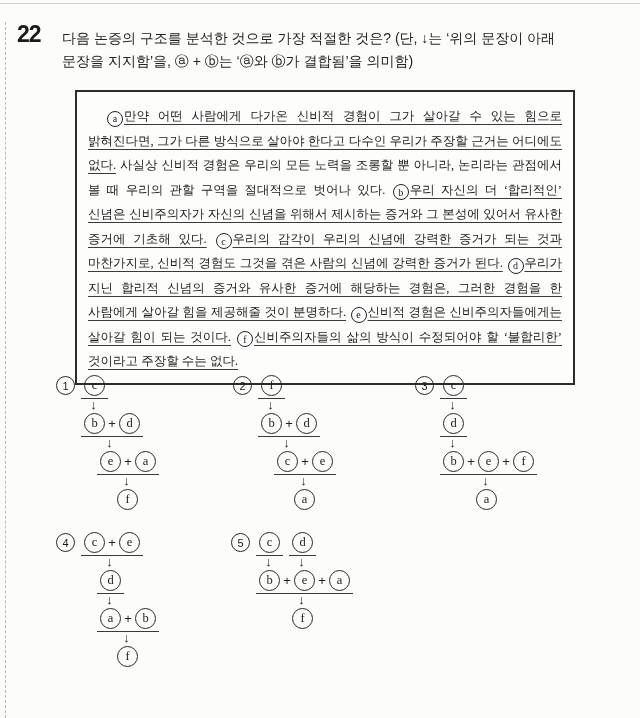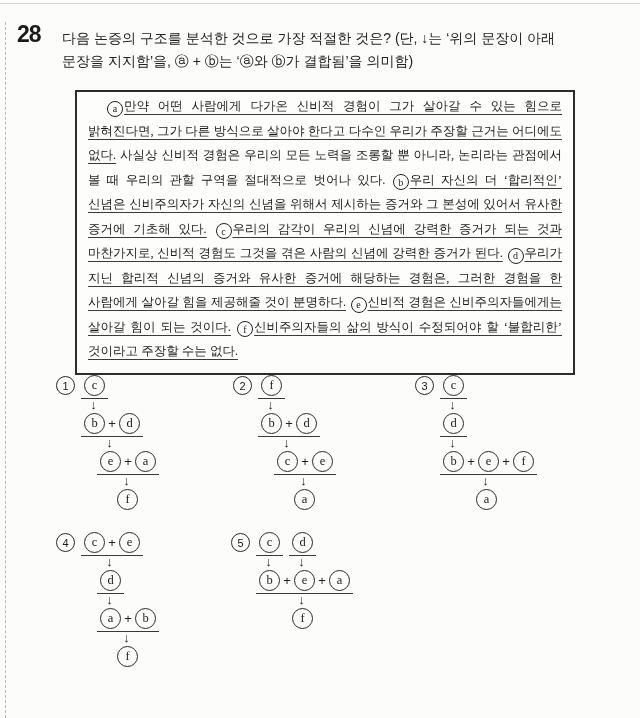--- a/index.html
+++ b/index.html
@@ -14,21 +14,21 @@
   .qnum{position:absolute;left:17px;top:21px;font-size:23px;font-weight:bold;letter-spacing:-1px;}
   .qtext{
     position:absolute;left:62px;top:27px;width:520px;
     font-size:14px;line-height:23px;font-weight:500;color:#222;
     word-break:keep-all;
   }
 
   .pbox{
     position:absolute;left:75px;top:90px;width:500px;box-sizing:border-box;
     min-height:250px;border:2px solid #2c2c2c;background:#fdfdfc;
-    padding:2px 11px 9px 11px;
+    padding:12px 11px 9px 11px;
   }
   .ptxt{
     font-family:"Liberation Serif",serif;font-size:12.5px;line-height:24.5px;
     text-align:justify;text-indent:18px;margin:0;word-break:keep-all;
   }
   .plabel{
     display:inline-flex;align-items:center;justify-content:center;
     width:14px;height:14px;border:1px solid #222;border-radius:50%;
     font-size:10px;line-height:13px;margin:0 1px 0 1px;vertical-align:-2px;
     font-family:"Liberation Serif",serif;background:#fff;text-indent:0;
@@ -60,21 +60,21 @@
   }
   .plus{width:8px;text-align:center;font-size:13px;color:#222;}
   .darr{position:absolute;top:-3px;width:11px;text-align:center;font-size:13px;color:#222;line-height:15px;}
 </style>
 </head>
 <body>
 
 <div class="top-rule"></div>
 <div class="left-dash"></div>
 
-<div class="qnum">28</div>
+<div class="qnum">22</div>
 <div class="qtext">다음 논증의 구조를 분석한 것으로 가장 적절한 것은? (단, ↓는 ‘위의 문장이 아래 문장을 지지함’을, ⓐ + ⓑ는 ‘ⓐ와 ⓑ가 결합됨’을 의미함)</div>
 
 <div class="pbox">
   <p class="ptxt"><span class="plabel">a</span><span class="sent ul">만약 어떤 사람에게 다가온 신비적 경험이 그가 살아갈 수 있는 힘으로 밝혀진다면, 그가 다른 방식으로 살아야 한다고 다수인 우리가 주장할 근거는 어디에도 없다.</span> <span class="sent">사실상 신비적 경험은 우리의 모든 노력을 조롱할 뿐 아니라, 논리라는 관점에서 볼 때 우리의 관할 구역을 절대적으로 벗어나 있다.</span> <span class="plabel">b</span><span class="sent ul">우리 자신의 더 ‘합리적인’ 신념은 신비주의자가 자신의 신념을 위해서 제시하는 증거와 그 본성에 있어서 유사한 증거에 기초해 있다.</span> <span class="plabel">c</span><span class="sent ul">우리의 감각이 우리의 신념에 강력한 증거가 되는 것과 마찬가지로, 신비적 경험도 그것을 겪은 사람의 신념에 강력한 증거가 된다.</span> <span class="plabel">d</span><span class="sent ul">우리가 지닌 합리적 신념의 증거와 유사한 증거에 해당하는 경험은, 그러한 경험을 한 사람에게 살아갈 힘을 제공해줄 것이 분명하다.</span> <span class="plabel">e</span><span class="sent ul">신비적 경험은 신비주의자들에게는 살아갈 힘이 되는 것이다.</span> <span class="plabel">f</span><span class="sent ul">신비주의자들의 삶의 방식이 수정되어야 할 ‘불합리한’ 것이라고 주장할 수는 없다.</span> </p>
 </div>
 
 <div class="choice c1">
   <span class="cnum">1</span>
   <div class="diag">
       <div class="drow nodes" style="height: 25px;">

